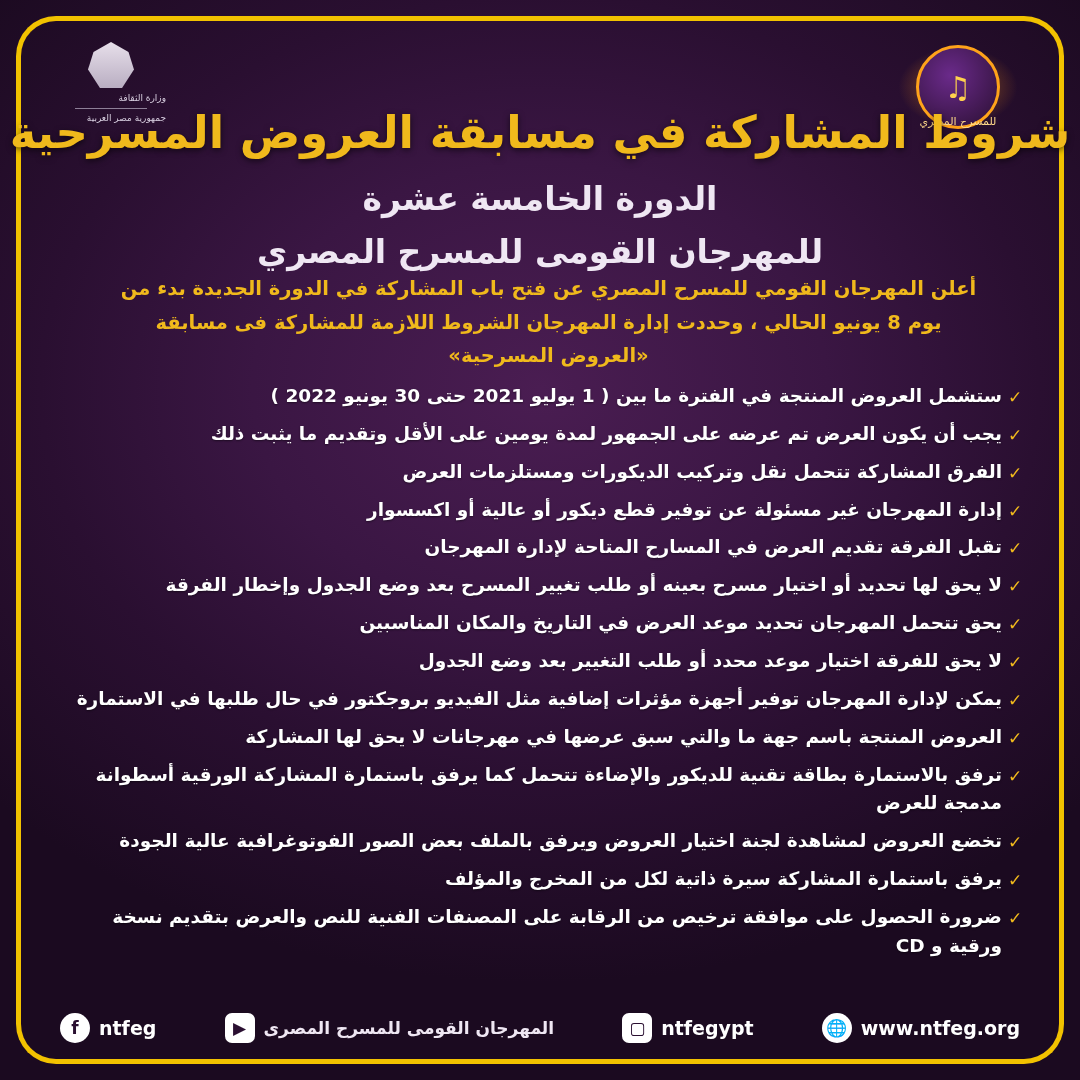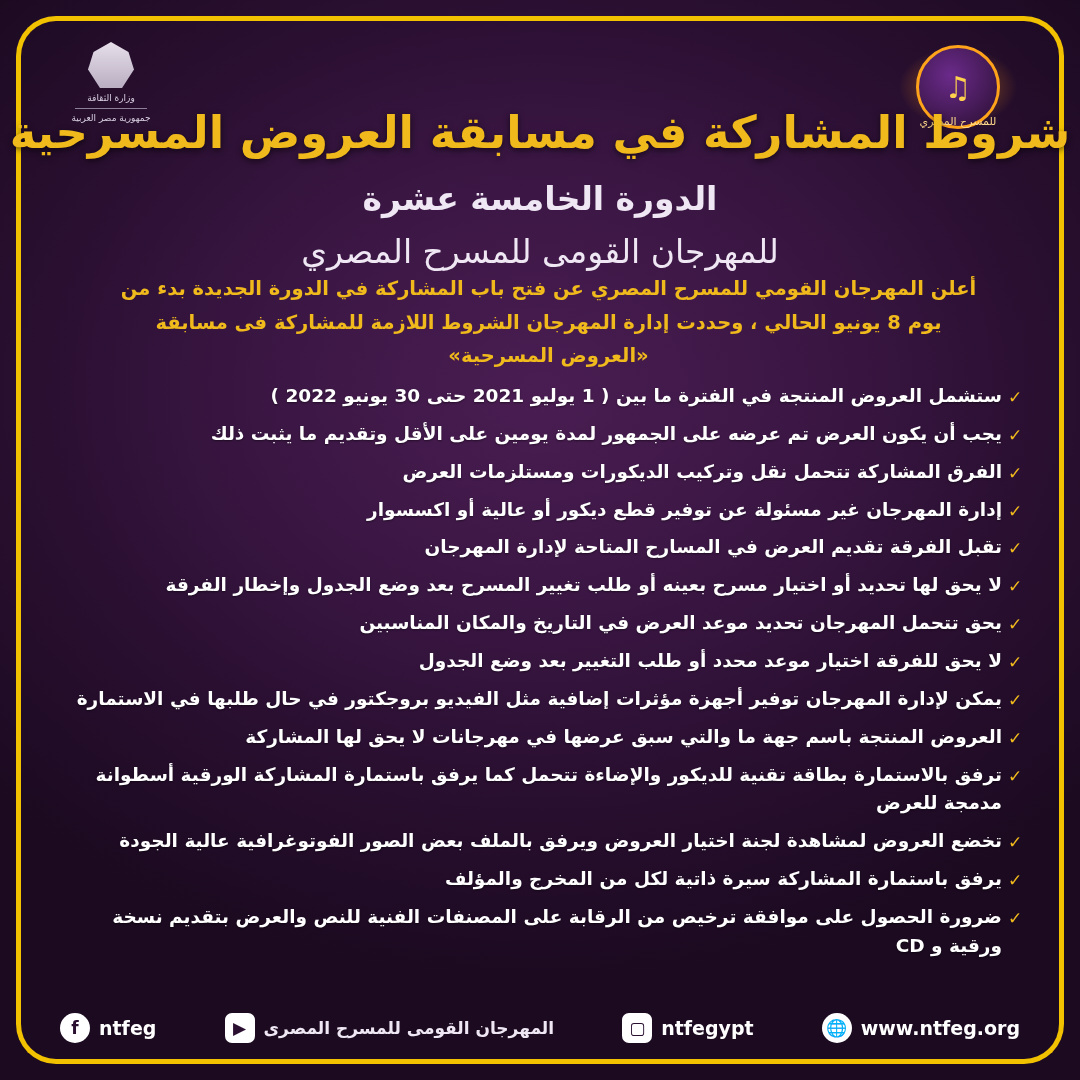--- a/index.html
+++ b/index.html
@@ -84,21 +84,21 @@
     font-size: 11px;
     color: #ffd98a;
     letter-spacing: .5px;
   }
 
   .logo-right {
     position: absolute;
     top: 42px;
     left: 56px;
     width: 110px;
-    text-align: center;
+    text-align: right;
     color: #e9dff0;
   }
   .logo-right .eagle {
     width: 46px; height: 46px;
     margin: 0 auto 4px;
     border-radius: 6px;
     background: linear-gradient(180deg,#e7dfea,#b9aec2);
     clip-path: polygon(50% 0%, 88% 22%, 100% 60%, 74% 100%, 26% 100%, 0% 60%, 12% 22%);
   }
   .logo-right .ln {
@@ -130,21 +130,21 @@
   .h-sub {
     margin-top: 20px;
     font-size: 33px;
     color: #efe7f3;
     font-weight: bold;
   }
   .h-sub2 {
     margin-top: 14px;
     font-size: 33px;
     color: #efe7f3;
-    font-weight: normal;
+    font-weight: bold;
   }
 
   
   .intro {
     position: absolute;
     top: 272px;
     left: 120px; right: 103px;
     text-align: center;
     color: #f0b91c;
     font-size: 19.5px;

